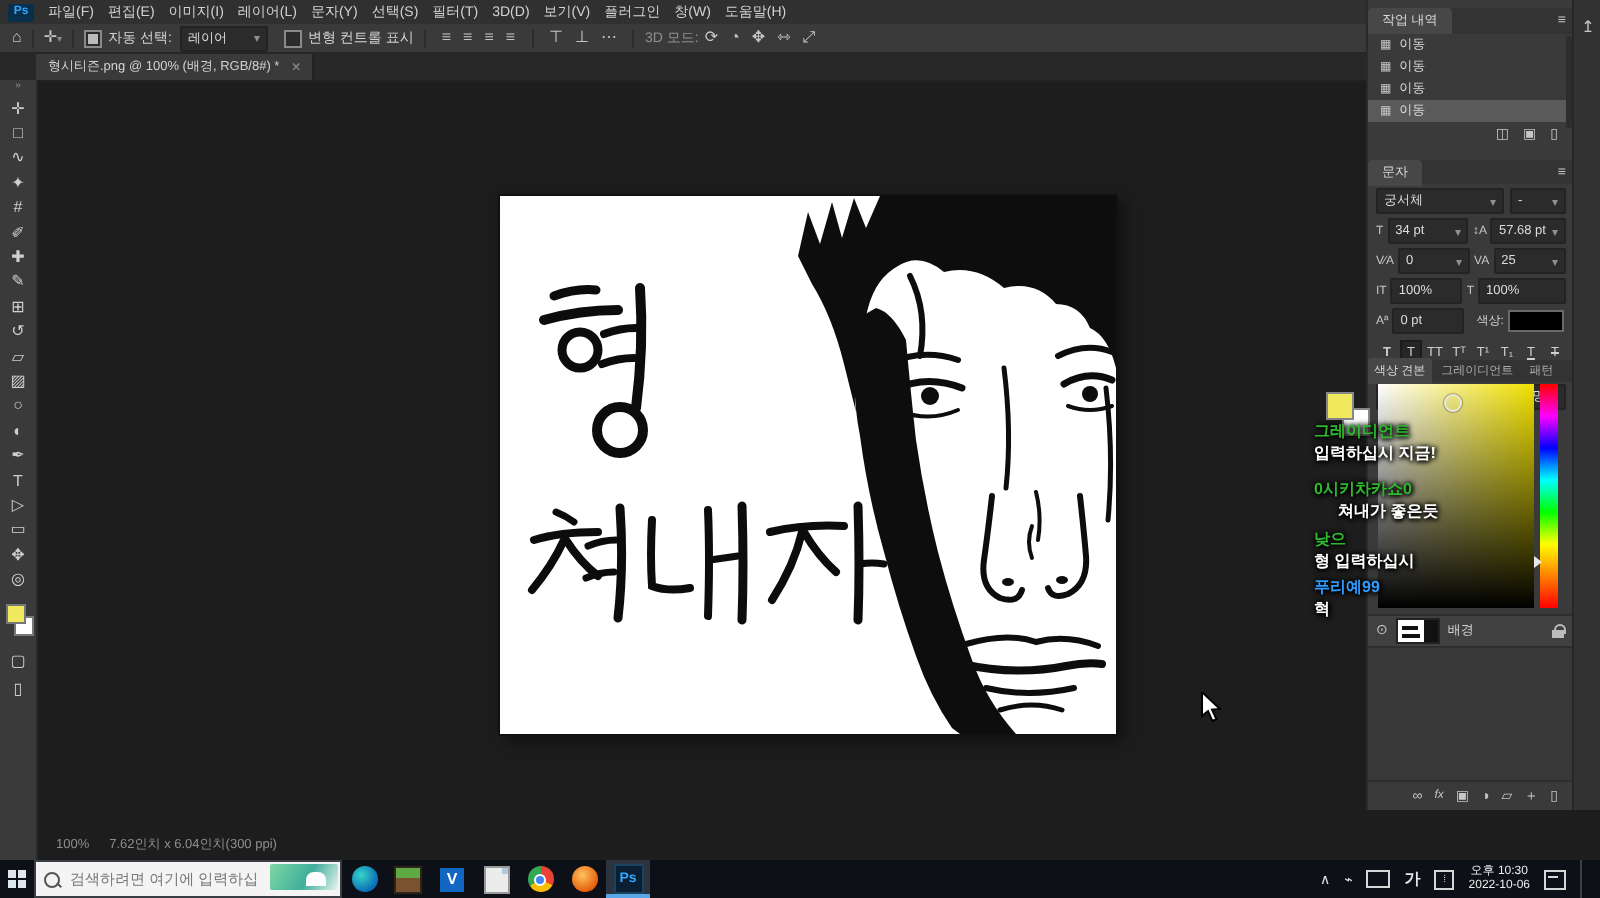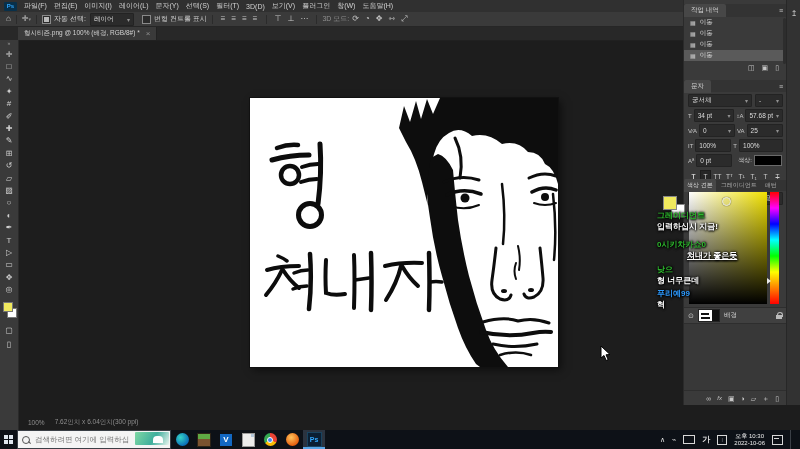--- a/index.html
+++ b/index.html
@@ -374,23 +374,23 @@
     <span class="ico" style="display:block;text-align:center;margin-top:10px;font-size:8px;">↥</span>
   </div>
 
   <span class="abs" style="left:671px;top:204px;width:12px;height:12px;background:#fff;border:1px solid #888;z-index:11;"></span>
   <span class="abs" style="left:663px;top:196px;width:12px;height:12px;background:#f0e95e;border:1px solid #888;z-index:12;"></span>
 
   <div>
     <span class="chatline" style="left:657px;top:210px;color:#2db82d;">그레이디언트</span>
     <span class="chatline" style="left:657px;top:221px;color:#fff;">입력하십시 지금!</span>
     <span class="chatline" style="left:657px;top:239px;color:#2db82d;">0시키차카쇼0</span>
-    <span class="chatline" style="left:687px;top:250px;color:#fff;text-decoration:underline;">쳐내가 좋은듯</span>
+    <span class="chatline" style="left:669px;top:250px;color:#fff;">쳐내가 좋은듯</span>
     <span class="chatline" style="left:657px;top:264px;color:#2db82d;">낮으</span>
-    <span class="chatline" style="left:657px;top:275px;color:#fff;">형 너무큰데</span>
+    <span class="chatline" style="left:657px;top:275px;color:#fff;">형 입력하십시</span>
     <span class="chatline" style="left:657px;top:288px;color:#2e9bff;">푸리예99</span>
     <span class="chatline" style="left:657px;top:299px;color:#fff;">혁</span>
   </div>
 
   <div class="abs flex" style="left:0;top:430px;width:800px;height:19px;background:#0d1117;z-index:50;">
 
     <div class="appslot" style="width:17px;">
       <span style="display:grid;grid-template-columns:4px 4px;grid-template-rows:4px 4px;gap:1px;">
         <span style="background:#dfe6ee;"></span>
           <span style="background:#dfe6ee;"></span>

